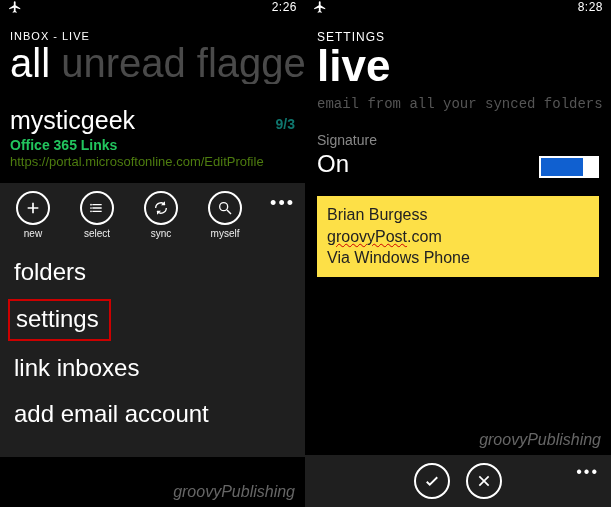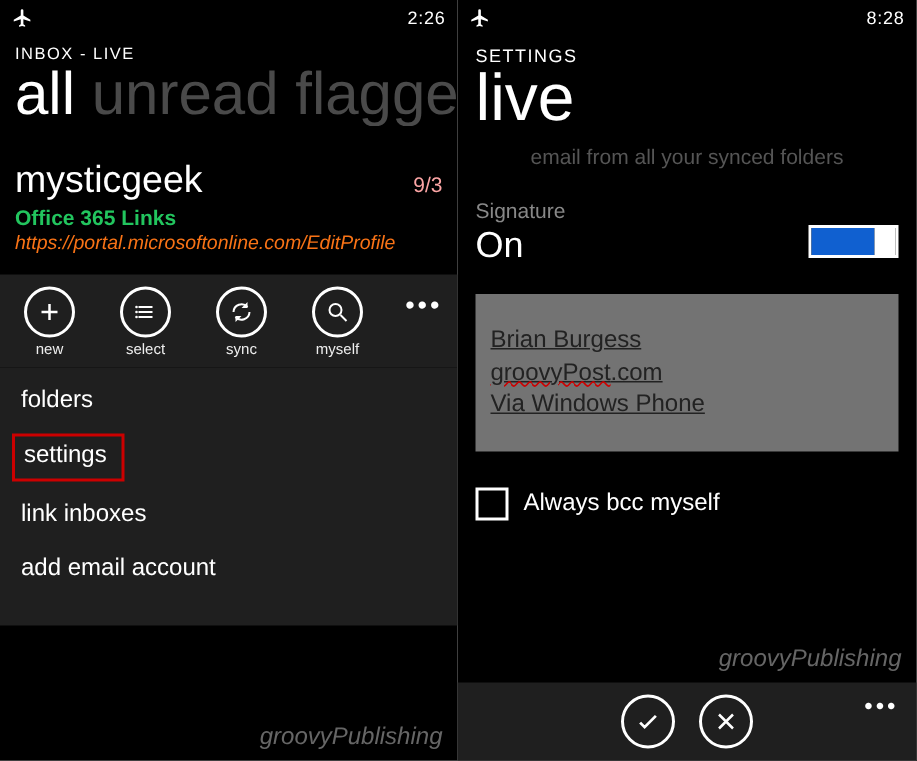--- a/index.html
+++ b/index.html
@@ -17,21 +17,21 @@
     color: #fff;
     height: 507px;
     overflow: hidden;
   }
   .phone.left { width: 305px; }
   .phone.right { width: 306px; }
   
   .statusbar {
     display: flex;
     justify-content: space-between;
-    align-items: center;
+    align-items: flex-start;
     height: 24px;
     padding: 0 8px;
     font-size: 12px;
     color: #fff;
   }
   .plane {
     width: 14px; height: 14px;
     display:inline-block;
   }
   .time { font-weight: 400; letter-spacing: 0.5px; }
@@ -52,23 +52,23 @@
   }
   .pivot .active { color: #fff; }
   .pivot .inactive { color: #4a4a4a; }
   .mail-item { padding: 22px 10px 8px 10px; }
   .mail-from-row {
     display: flex;
     justify-content: space-between;
     align-items: baseline;
   }
   .mail-from { font-size: 25px; font-weight: 300; }
-  .mail-date { font-size: 14px; color: #fca5a5; }
+  .mail-date { font-size: 14px; color: #0f766e; font-weight: bold; }
   .mail-subj { font-size: 14px; font-weight: 600; color: #22c55e; margin-top: 2px;}
-  .mail-preview { font-size: 13px; color: #f97316; margin-top:1px;font-style:italic;}
+  .mail-preview { font-size: 13px; color: #4d7c0f; margin-top:1px;}
   .appbar {
     background: #1f1f1f;
     margin-top: 6px;
     padding: 8px 10px 6px 10px;
   }
   .appbar-icons {
     display: flex;
     gap: 18px;
     align-items: flex-start;
   }
@@ -96,21 +96,21 @@
     color: #fff;
     font-size: 18px;
     letter-spacing: 2px;
     padding-top: 2px;
   }
   .menu-list {
     background: #1f1f1f;
     padding: 4px 0 20px 0;
   }
   .menu-item {
-    font-size: 16px;
+    font-size: 24px;
     font-weight: 300;
     color: #fff;
     padding: 9px 14px;
   }
   .menu-item.hl {
     border: 2px solid #c00;
     display: inline-block;
     margin: 4px 0 4px 8px;
     padding: 4px 10px 6px 6px;
   }
@@ -123,63 +123,63 @@
     color: #666;
   }
   
   .section-label {
     font-size: 12px;
     letter-spacing: 1px;
     padding: 6px 12px 0 12px;
   }
   .big-title {
     font-size: 44px;
-    font-weight: 400;
+    font-weight: 700;
     padding: 0 12px;
     line-height: 1.0;
   }
   .faded-text {
     color: #555;
     font-size: 14px;
     text-align: center;
     padding: 8px 12px 14px 12px;
     white-space: nowrap;
     overflow: hidden;
+    font-family: Liberation Mono, monospace;
   }
   .setting-block { padding: 6px 12px 10px 12px; }
   .setting-label { font-size: 14px; color: #888; }
   .toggle-row {
     display: flex;
     justify-content: space-between;
-    align-items: flex-start;
+    align-items: flex-end;
     margin-top: 2px;
   }
   .toggle-val { font-size: 24px; font-weight: 200; }
   .toggle {
     width: 60px; height: 22px;
     border: 2.5px solid #fff;
     display: flex;
     padding:0;
   }
   .toggle-fill {
     background: #1060d0;
     flex: 1;
   }
   .toggle-knob {
     width: 14px;
     background: #fff;
   }
   .sig-box {
     margin: 8px 12px 16px 12px;
-    background: #737373;
+    background: #fde047;
     color: #222;
-    padding: 20px 10px;
+    padding: 8px 10px;
     font-size: 16px;
     line-height: 1.35;
-    text-decoration: underline;
   }
   .sig-underline {
     text-decoration: underline;
     text-decoration-color: #c00;
     text-decoration-style: wavy;
     text-decoration-thickness: 1px;
   }
   .check-row {
     display: flex;
     align-items: center;
@@ -320,24 +320,20 @@
       </div>
     </div>
   </div>
 
   <div class="sig-box">
     <div>Brian Burgess</div>
     <div><span class="sig-underline">groovyPost</span><span>.com</span></div>
     <div>Via Windows Phone</div>
   </div>
 
-  <div class="check-row">
-    <div class="checkbox"></div>
-    <div>Always bcc myself</div>
-  </div>
 
 
   <div class="bottom-bar">
     <div class="circle-btn">
       <svg width="18" height="18" viewBox="0 0 24 24">
           <path fill="none" stroke="#fff" stroke-width="2.5" d="M5 13l4 4 10-10"></path>
         </svg>
     </div>
     <div class="circle-btn">
       <svg width="16" height="16" viewBox="0 0 24 24">

